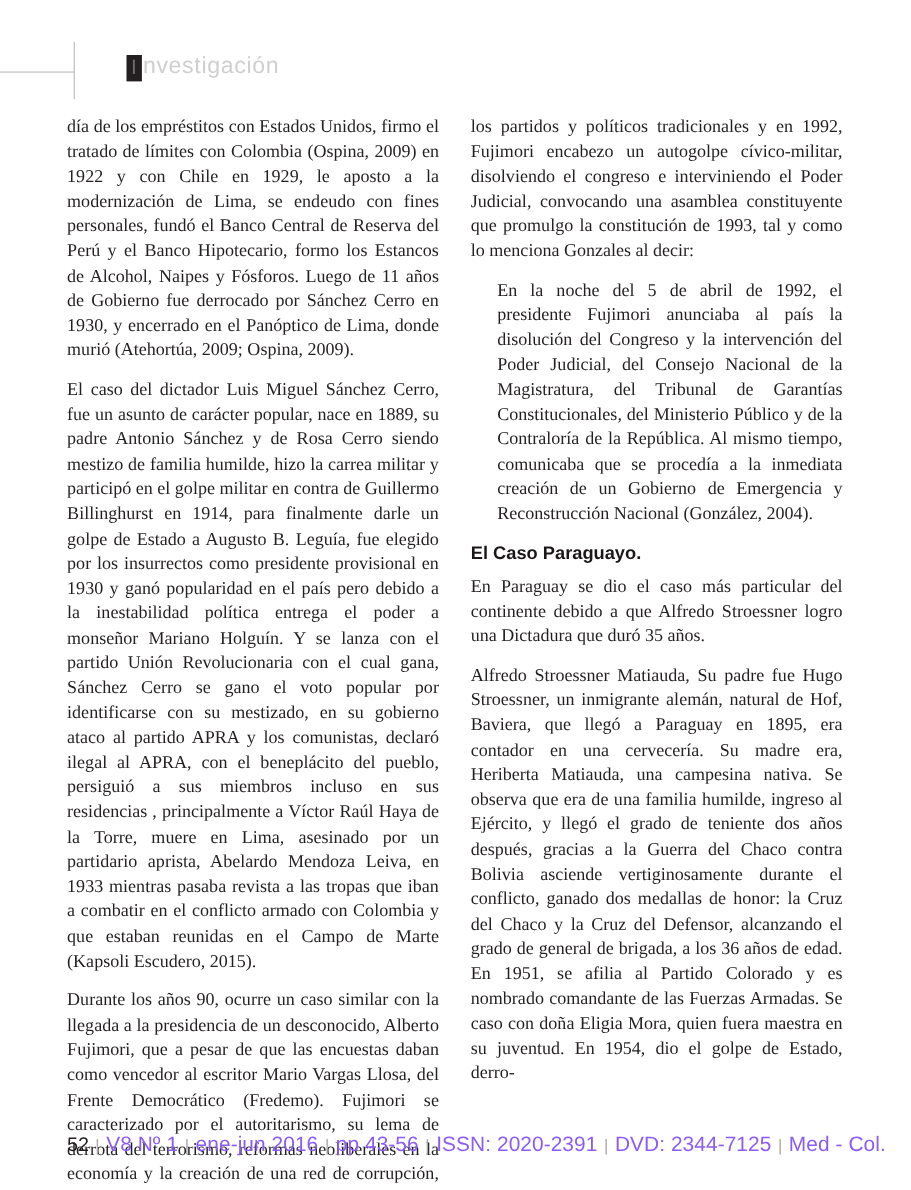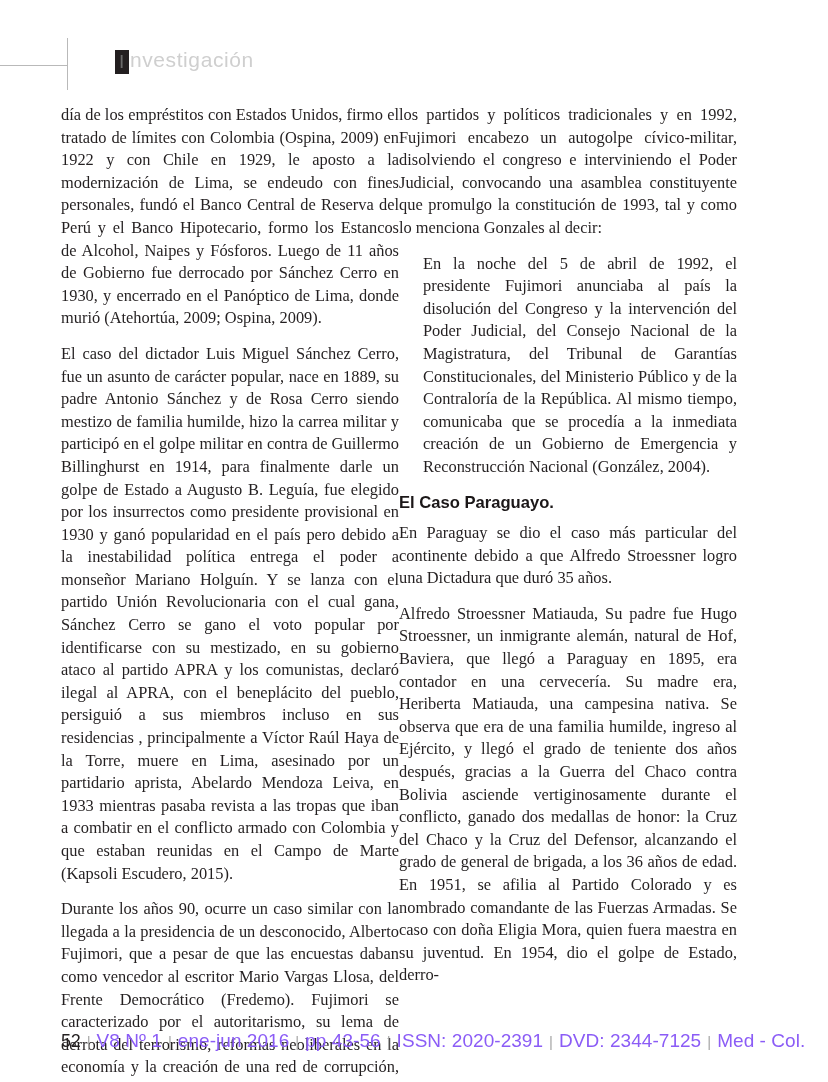--- a/index.html
+++ b/index.html
@@ -73,20 +73,21 @@
   }
 
   
   .columns {
     position: absolute;
     left: 61px;
     top: 104px;
     width: 706px;
     height: 875px;
     display: flex;
+    gap: 29px;
   }
   .col {
     width: 338px;
     flex: 0 0 338px;
   }
 
   p.body {
     margin: 0 0 13px 0;
     font-family: "Liberation Serif", serif;
     font-size: 16.4px;

